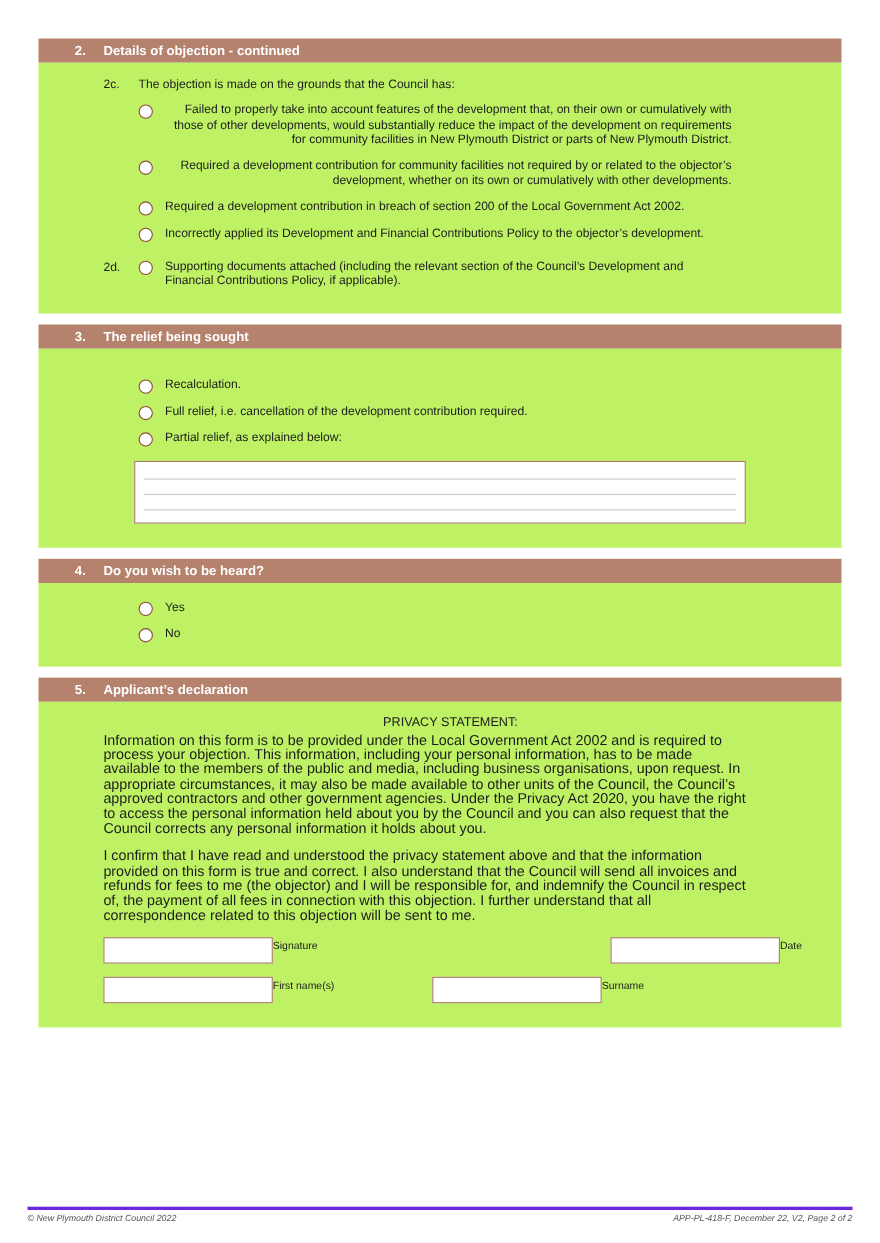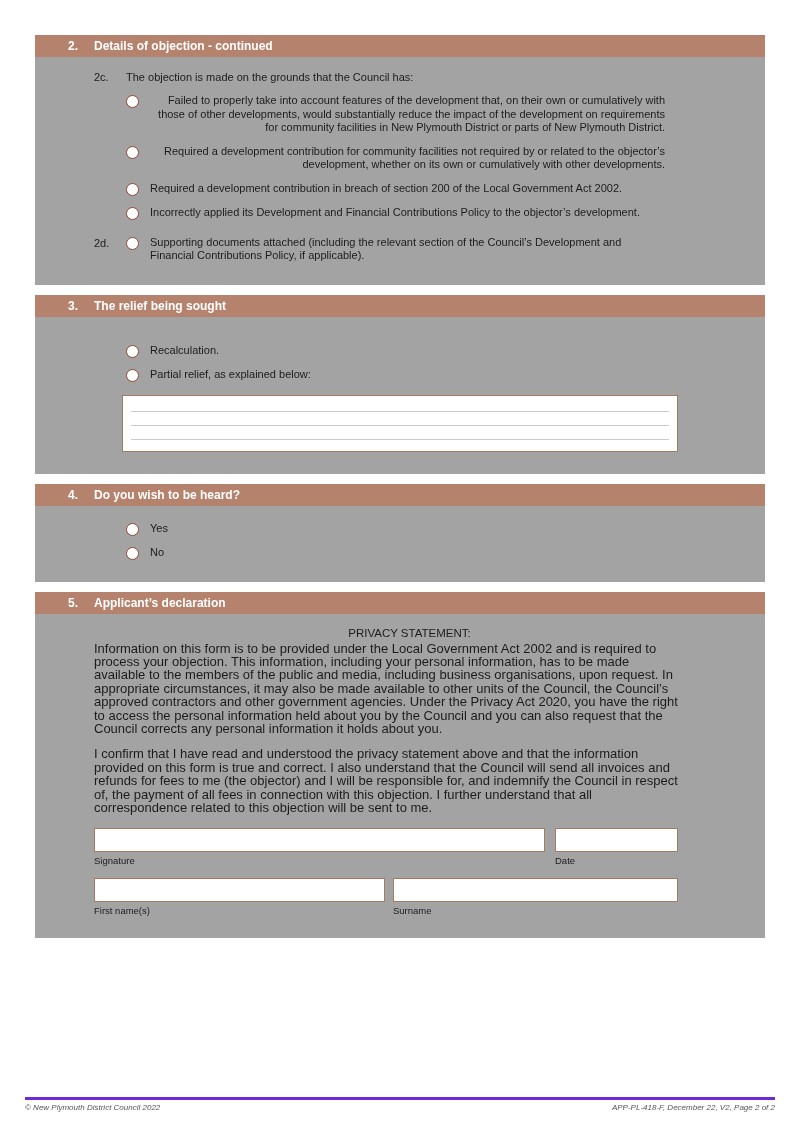--- a/index.html
+++ b/index.html
@@ -10,21 +10,21 @@
     overflow:hidden;
   }
   .content { padding:35px 35px 0 35px; }
 
   .section { margin-bottom:10px; }
   .sec-header {
     background:#b5826d; color:#ffffff; font-weight:bold; font-size:12px;
     height:22px; display:flex; align-items:center; padding-left:33px;
   }
   .sec-header .num { width:26px; flex:none; }
-  .sec-body { background:#a3a3a3; padding:13px 40px 22px 59px; }
+  .sec-body { background:#bef264; padding:13px 40px 22px 59px; }
 
   .q-row { display:flex; align-items:flex-start; }
   .q-num { width:32px; flex:none; font-size:11px; padding-top:1px; }
   .q-prompt { font-size:11px; padding-top:1px; }
 
   .opts { padding-left:32px; margin-top:11px;text-align:right; }
   .opt { display:flex; align-items:flex-start; gap:11px; margin-bottom:10px; }
   .opt:last-child { margin-bottom:0; }
   .radio {
     width:13px; height:13px; flex:none; margin-top:1px;
@@ -41,21 +41,21 @@
     background:#ffffff; border:1px solid #a57a63; padding:2px 8px 0 8px;
   }
   .ruled-line { height:14px; border-bottom:1px solid #cfcac5; }
 
   .privacy-head { font-size:11.5px; font-weight:normal; margin-bottom:3px;text-align:center; }
   .para { font-size:13px; line-height:13.4px; max-width:586px; margin-bottom:12px; }
 
   .fields { max-width:586px; margin-top:4px; }
   .field-row { display:flex; }
   .field-row + .field-row { margin-top:12px; }
-  .field { display:flex; flex-direction:column; }
+  .field { display:flex; flex-direction:row; }
   .field input {
     height:24px; background:#ffffff; border:1px solid #a57a63;
     font-family:"Liberation Sans", sans-serif; font-size:11px; padding:0 5px;
   }
   .field-label { font-size:9.5px; margin-top:3px; color:#1c1c1c; }
   .f-signature { width:451px; margin-right:10px; }
   .f-date { width:123px; }
   .f-first { width:291px; margin-right:8px; }
   .f-surname { width:285px; }
 
@@ -118,20 +118,24 @@
     </div>
     <div class="sec-body">
       <div class="gap-s"></div>
       <div class="opts">
         <div class="opt">
           <span class="radio"></span>
           <span class="opt-text">Recalculation.</span>
         </div>
         <div class="opt">
           <span class="radio"></span>
+          <span class="opt-text">Full relief, i.e. cancellation of the development contribution required.</span>
+        </div>
+        <div class="opt">
+          <span class="radio"></span>
           <span class="opt-text">Partial relief, as explained below:</span>
         </div>
       </div>
       <div class="lines-box">
         <div class="ruled-line"></div>
         <div class="ruled-line"></div>
         <div class="ruled-line"></div>
       </div>
     </div>
   </div>

